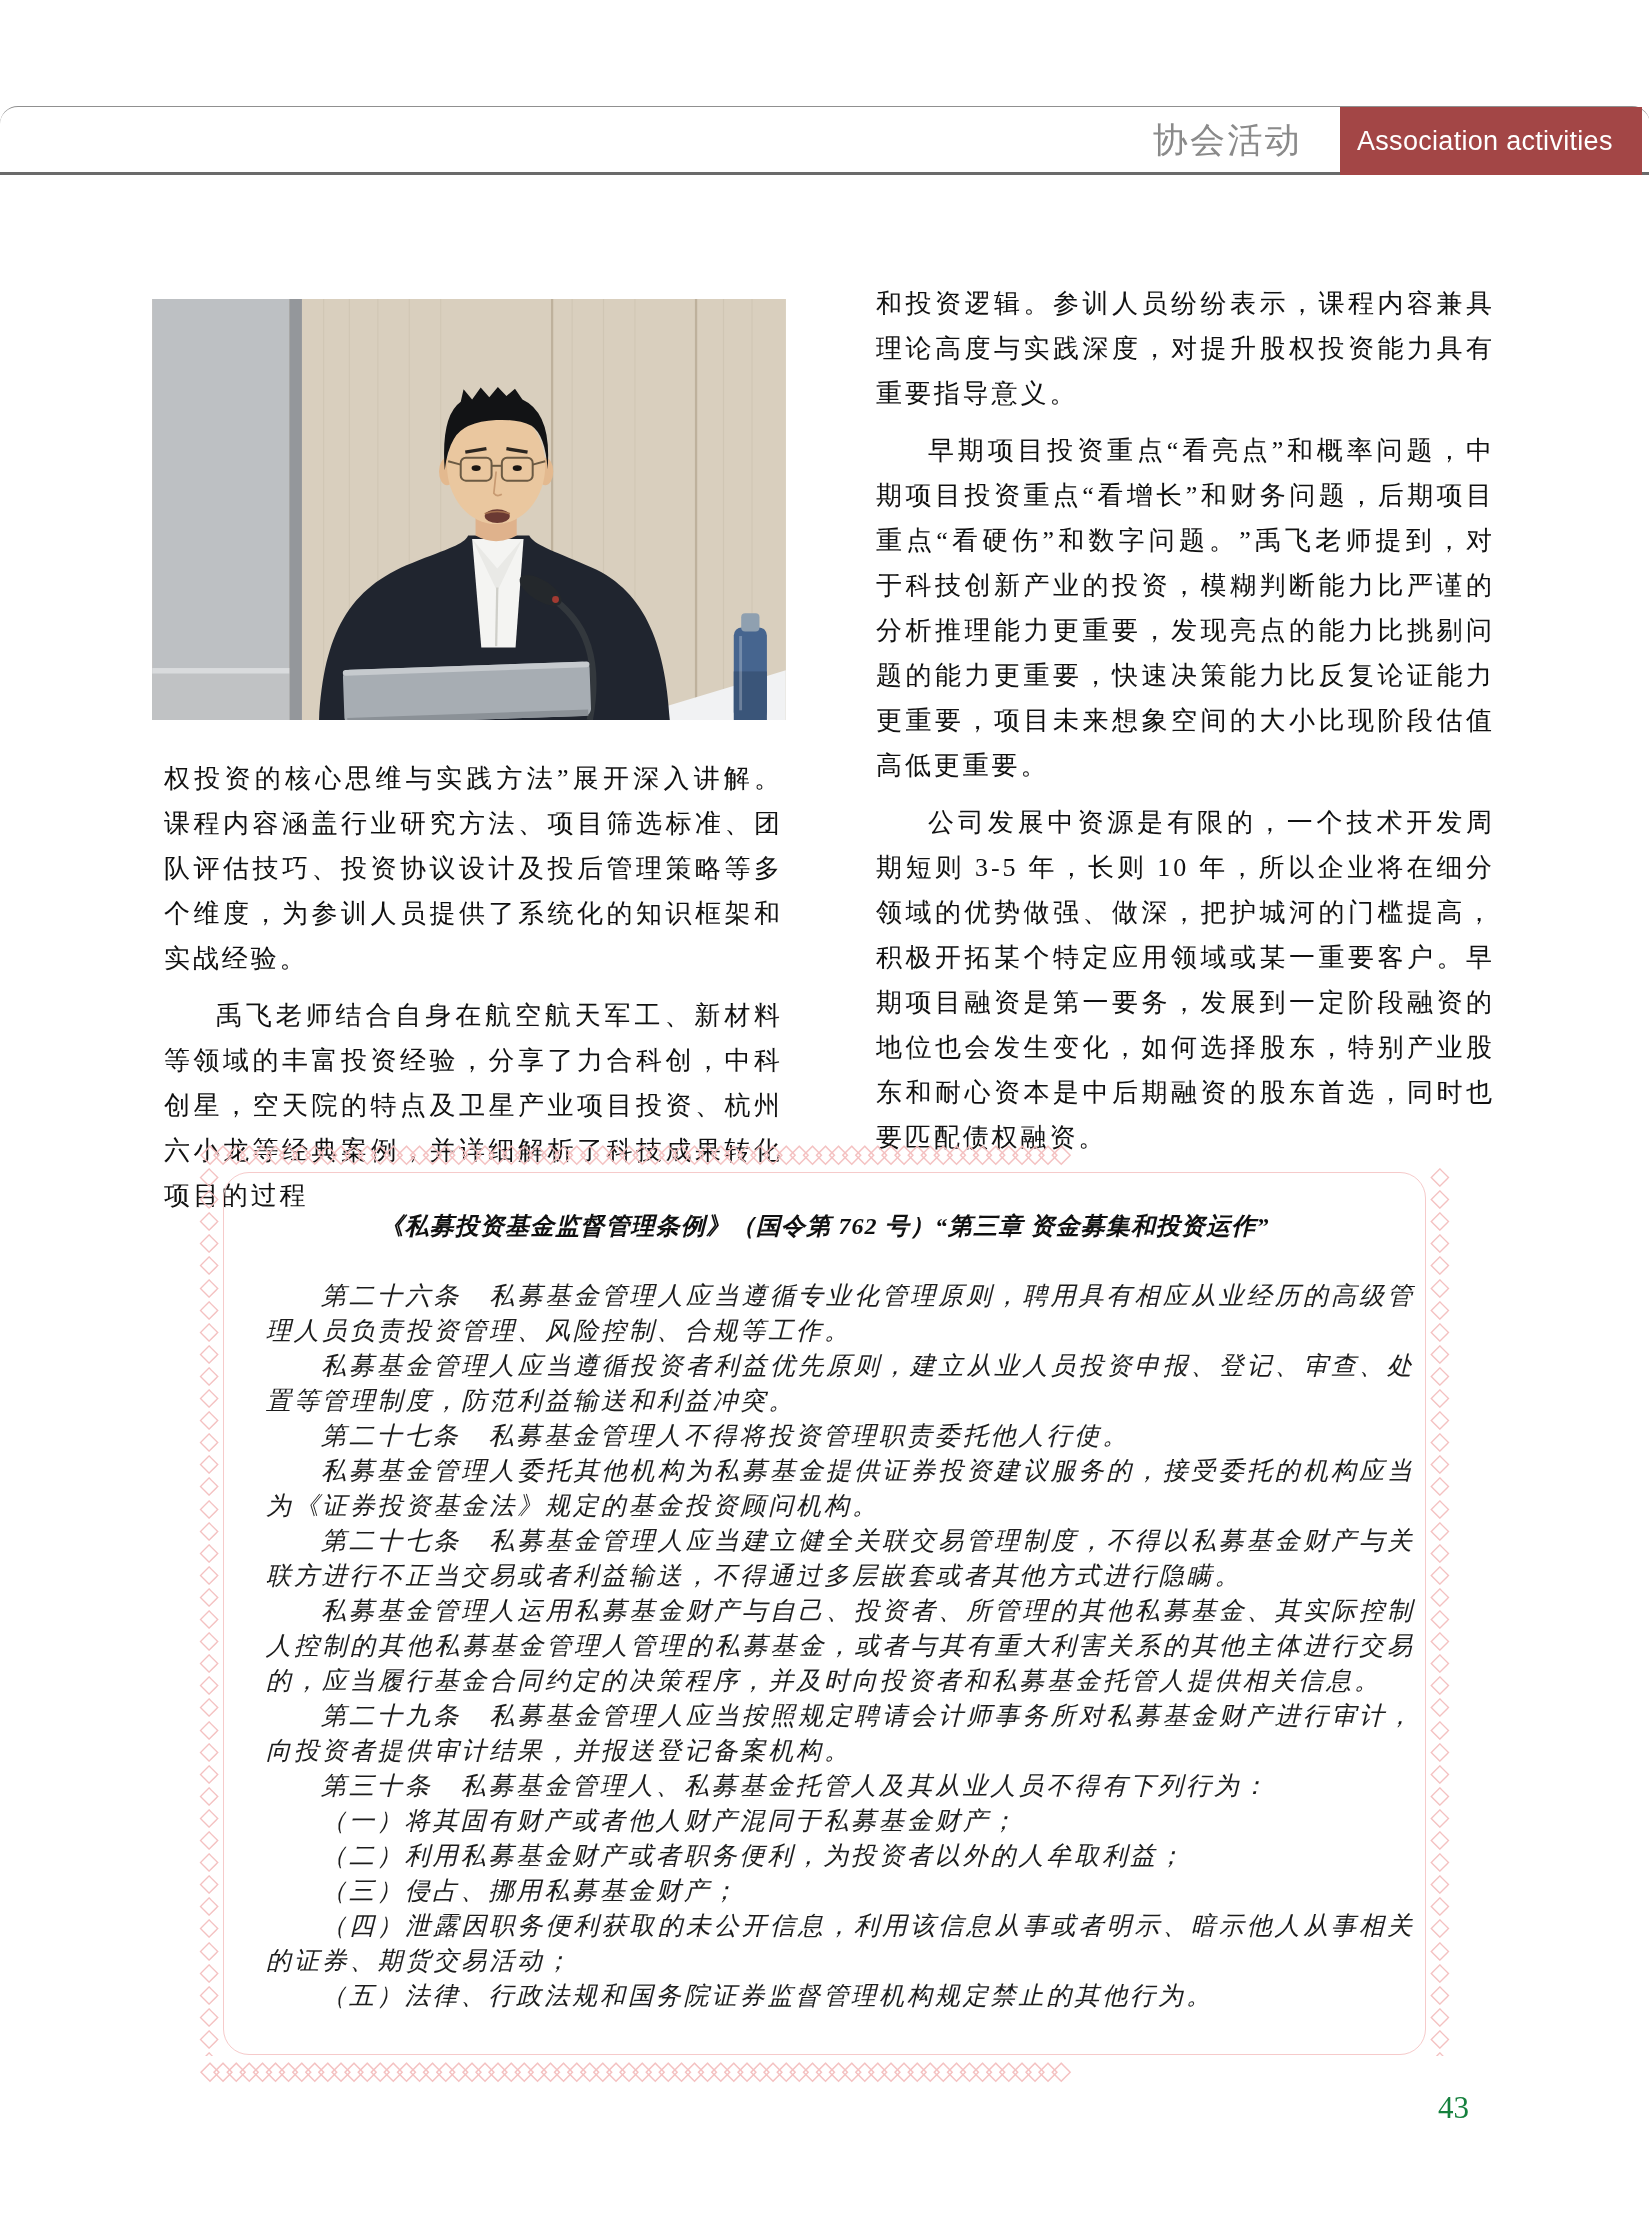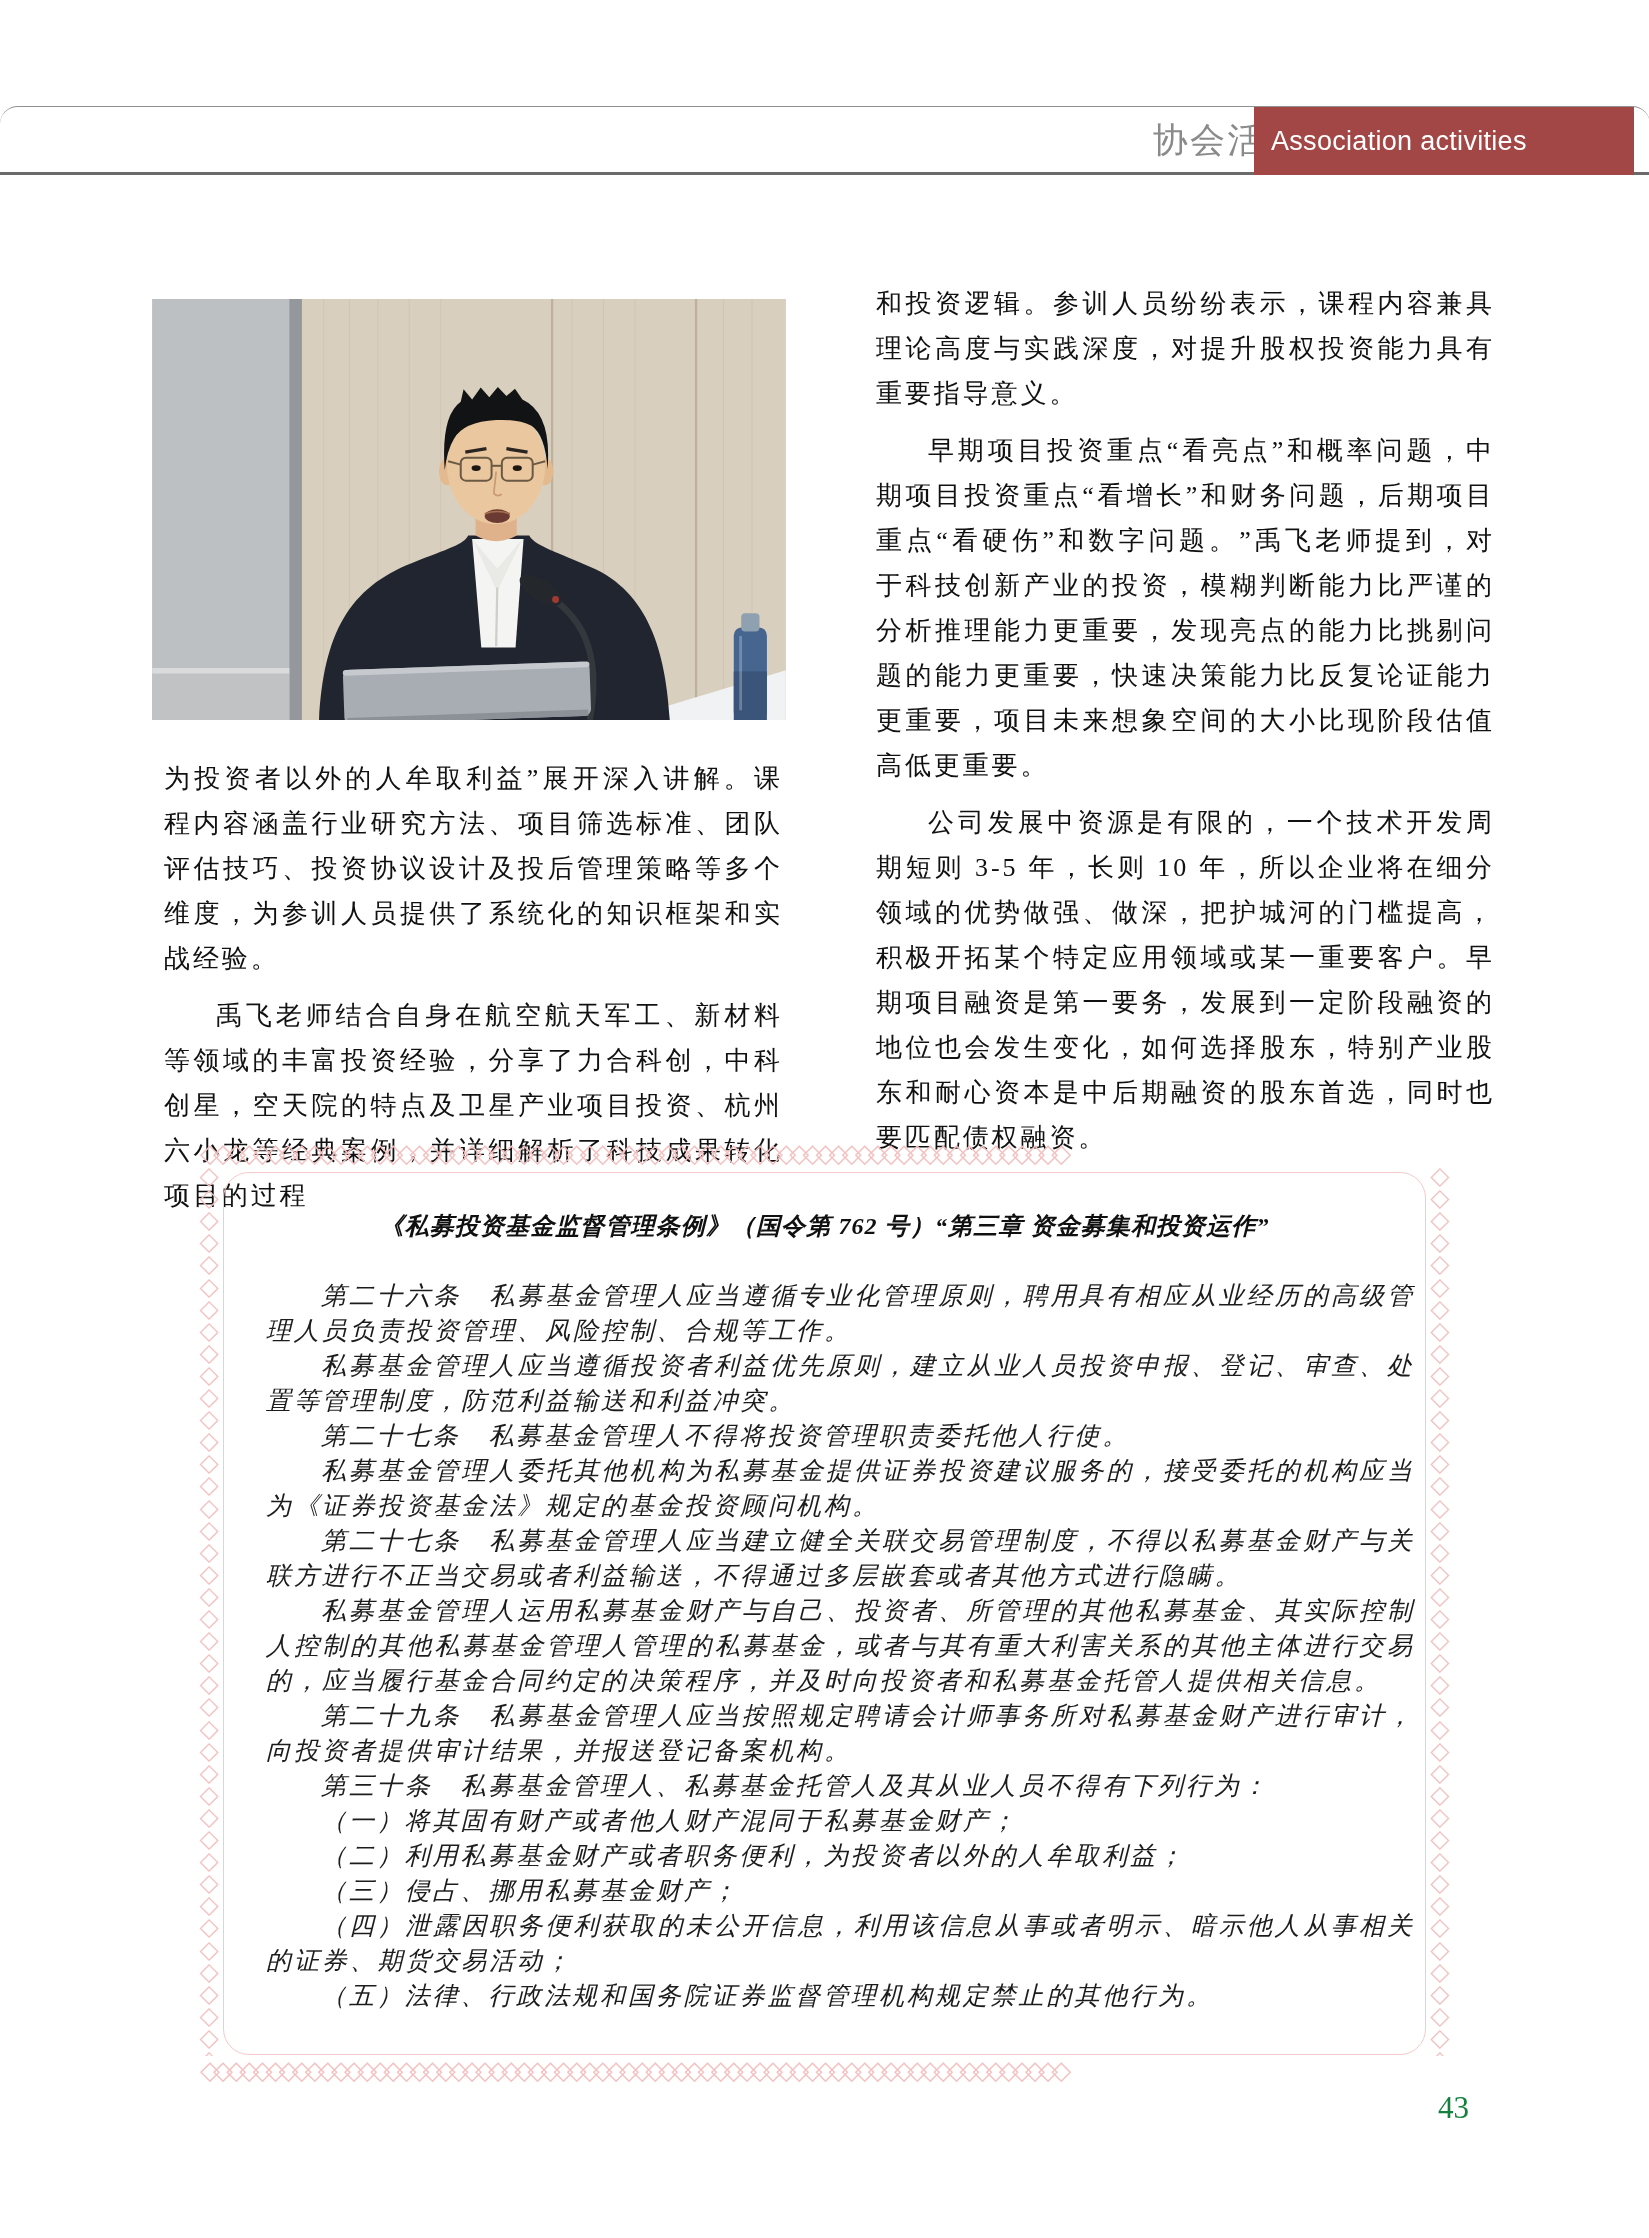--- a/index.html
+++ b/index.html
@@ -6,21 +6,21 @@
   .page{position:relative;width:1650px;height:2239px;background:#ffffff;overflow:hidden;
         font-family:"Liberation Serif","DejaVu Serif",serif;color:#1a1a1a;}
 
   
   .header-band{position:absolute;left:0;top:106px;width:1650px;height:65px;
                border-top:1.7px solid #909090;border-radius:18px;}
   .header-band::after{content:"";position:absolute;left:0;bottom:-2.9px;width:1650px;height:2.9px;background:#6a6a6a;}
   .header-cn{position:absolute;right:348px;top:0;height:65px;line-height:65px;
              font-family:"Liberation Sans","DejaVu Sans",sans-serif;
              font-size:35px;color:#8a8a8a;letter-spacing:2.3px;}
-  .header-en-box{position:absolute;right:16px;top:0;width:380px;height:68px;background:#a34646;
+  .header-en-box{position:absolute;right:8px;top:0;width:302px;height:68px;background:#a34646;
                  display:flex;align-items:center;z-index:2;}
   .header-en-box span{font-family:"Liberation Sans","DejaVu Sans",sans-serif;
                       font-size:27px;color:#ffffff;padding-left:17px;letter-spacing:0.3px;white-space:nowrap;}
 
   
   .photo{position:absolute;left:152px;top:299px;width:634px;height:421px;overflow:hidden;}
   .photo svg{display:block;}
 
   
   .col{position:absolute;width:643px;font-size:26px;line-height:45px;letter-spacing:2.9px;
@@ -140,21 +140,21 @@
 
       <g transform="rotate(-2 550 690)">
         <rect x="335" y="642" width="432" height="95" rx="12" fill="#a7adb3"></rect>
         <rect x="335" y="642" width="432" height="10" rx="5" fill="#c6cace"></rect>
         <rect x="340" y="726" width="422" height="11" fill="#8b9197"></rect>
       </g>
     </svg>
   </div>
 
   <div class="col col-left">
-    <p class="noindent">为投资者以外的人牟取利益”展开深入讲解。课程内容涵盖行业研究方法、项目筛选标准、团队评估技巧、投资协议设计及投后管理策略等多个维度，为参训人员提供了系统化的知识框架和实战经验。</p>
+    <p class="noindent">权投资的核心思维与实践方法”展开深入讲解。课程内容涵盖行业研究方法、项目筛选标准、团队评估技巧、投资协议设计及投后管理策略等多个维度，为参训人员提供了系统化的知识框架和实战经验。</p>
     <p>禹飞老师结合自身在航空航天军工、新材料等领域的丰富投资经验，分享了力合科创，中科创星，空天院的特点及卫星产业项目投资、杭州六小龙等经典案例，并详细解析了科技成果转化项目的过程</p>
   </div>
 
   <div class="col col-right">
     <p class="noindent">和投资逻辑。参训人员纷纷表示，课程内容兼具理论高度与实践深度，对提升股权投资能力具有重要指导意义。</p>
     <p>早期项目投资重点“看亮点”和概率问题，中期项目投资重点“看增长”和财务问题，后期项目重点“看硬伤”和数字问题。”禹飞老师提到，对于科技创新产业的投资，模糊判断能力比严谨的分析推理能力更重要，发现亮点的能力比挑剔问题的能力更重要，快速决策能力比反复论证能力更重要，项目未来想象空间的大小比现阶段估值高低更重要。</p>
     <p>公司发展中资源是有限的，一个技术开发周期短则 3-5 年，长则 10 年，所以企业将在细分领域的优势做强、做深，把护城河的门槛提高，积极开拓某个特定应用领域或某一重要客户。早期项目融资是第一要务，发展到一定阶段融资的地位也会发生变化，如何选择股东，特别产业股东和耐心资本是中后期融资的股东首选，同时也要匹配债权融资。</p>
   </div>
 
   <div class="classroom-box">

